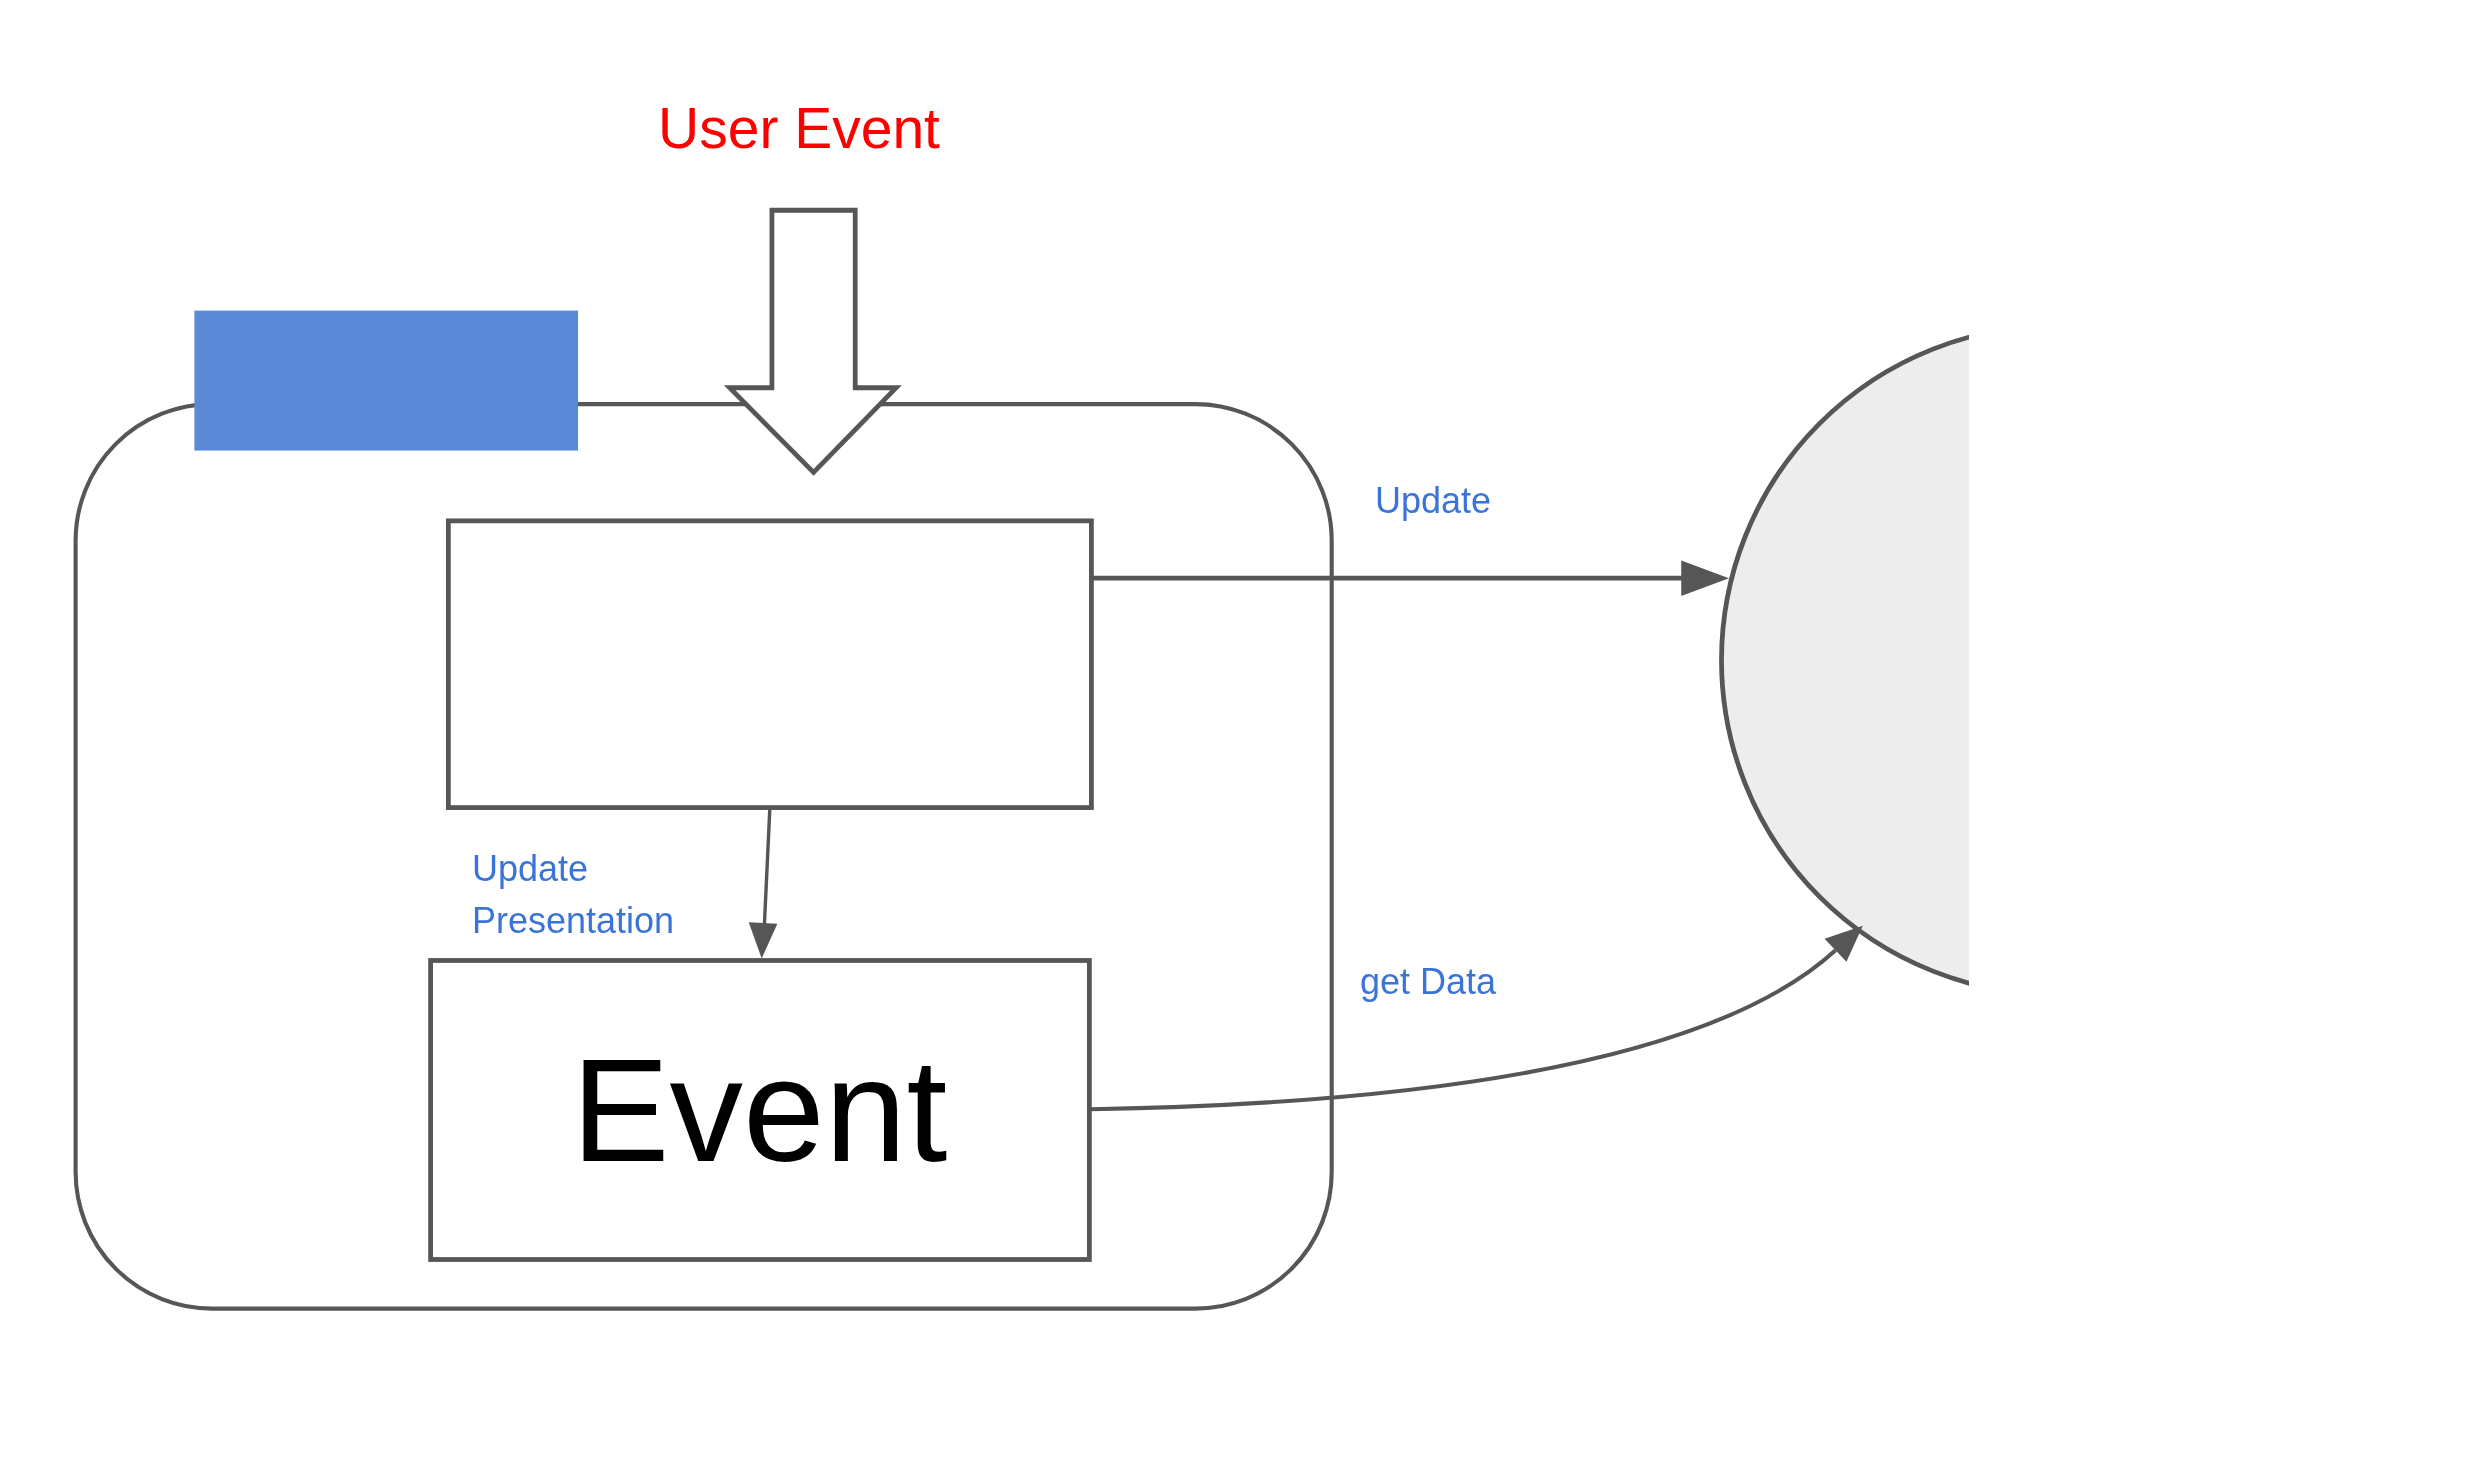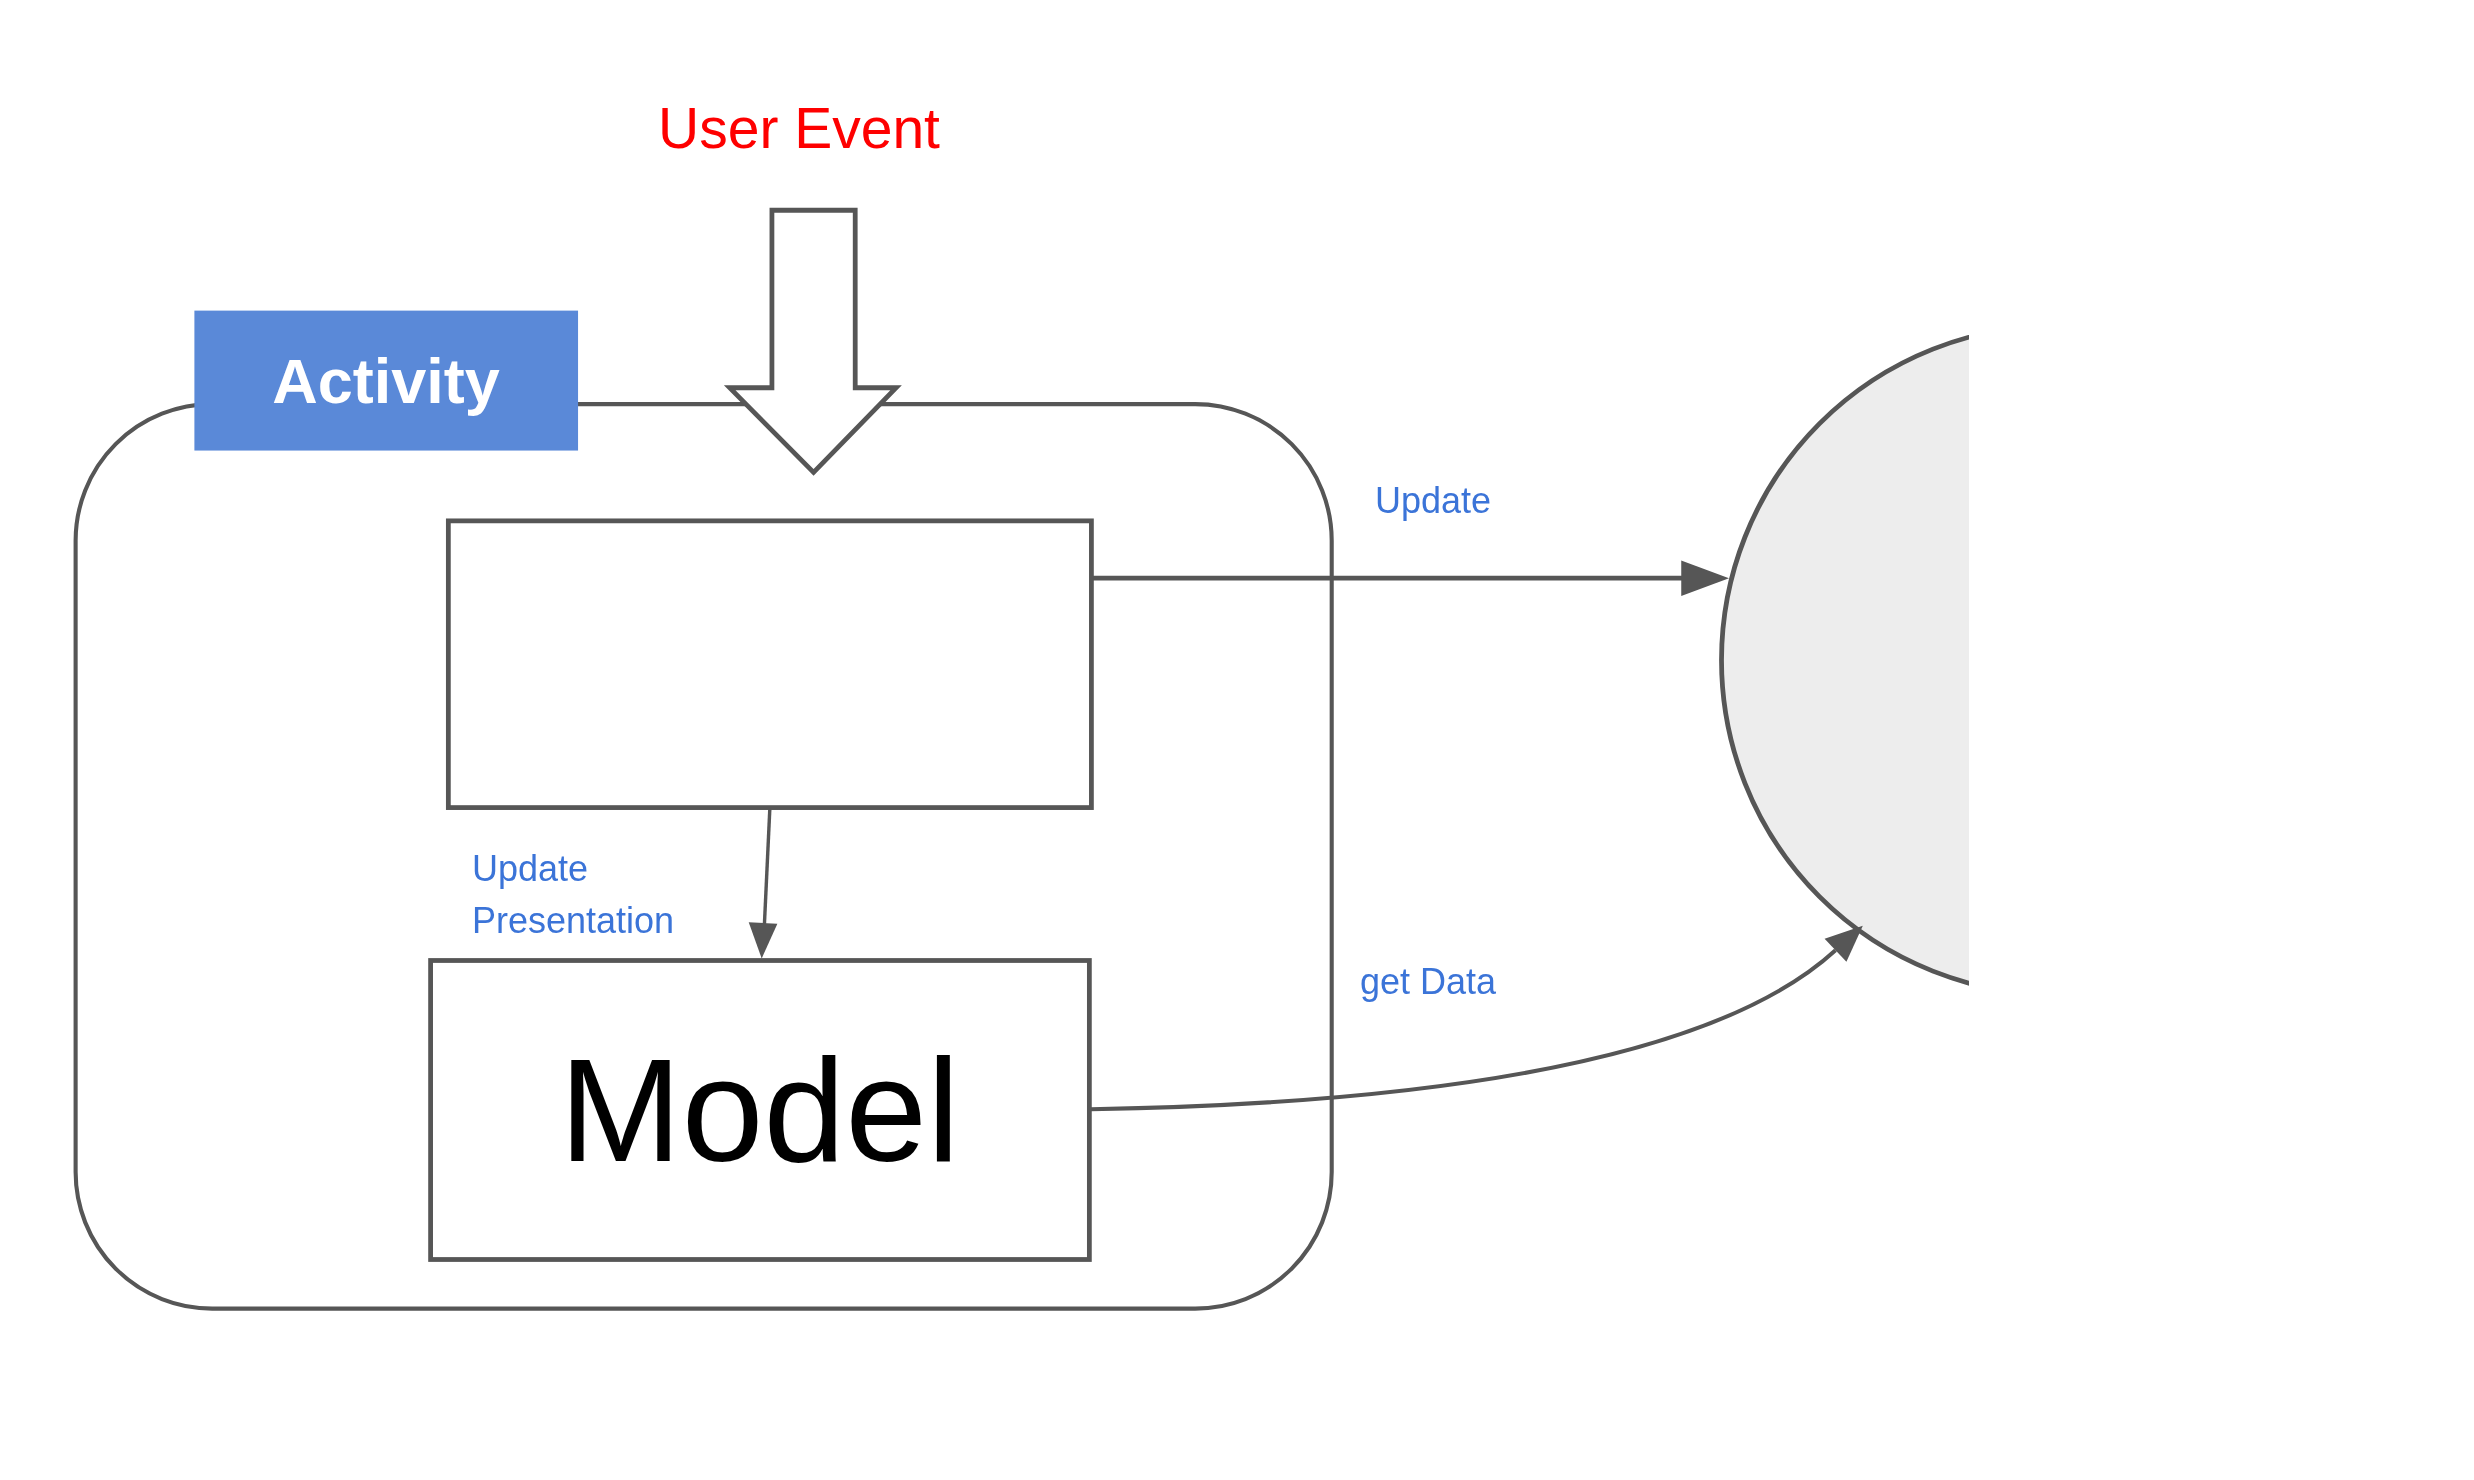--- a/index.html
+++ b/index.html
@@ -97,24 +97,23 @@
 
     <rect x="630" y="1407" width="965" height="438" fill="#FFFFFF" stroke="#565656" stroke-width="7"></rect>
 
     <rect x="284" y="455" width="562" height="205" fill="#5A89D8"></rect>
 
     <polygon points="1130,308 1252,308 1252,568 1312,568 1191,692 1068,568 1130,568" fill="#FFFFFF" stroke="#565656" stroke-width="7" stroke-linejoin="miter"></polygon>
   </svg>
 
   <div class="overlay lbl-user-event">User Event</div>
 
-  <div class="overlay lbl-activity">Activity</div>
 
 
-  <div class="overlay node-label lbl-view">Model</div>
+  <div class="overlay node-label lbl-view">Event</div>
 
 
   <div class="overlay edge-label lbl-update">Update</div>
 
   <div class="overlay edge-label lbl-update-presentation">
     <span>Update</span>
     <span>Presentation</span>
   </div>
 
   <div class="overlay edge-label lbl-get-data">get Data</div>

